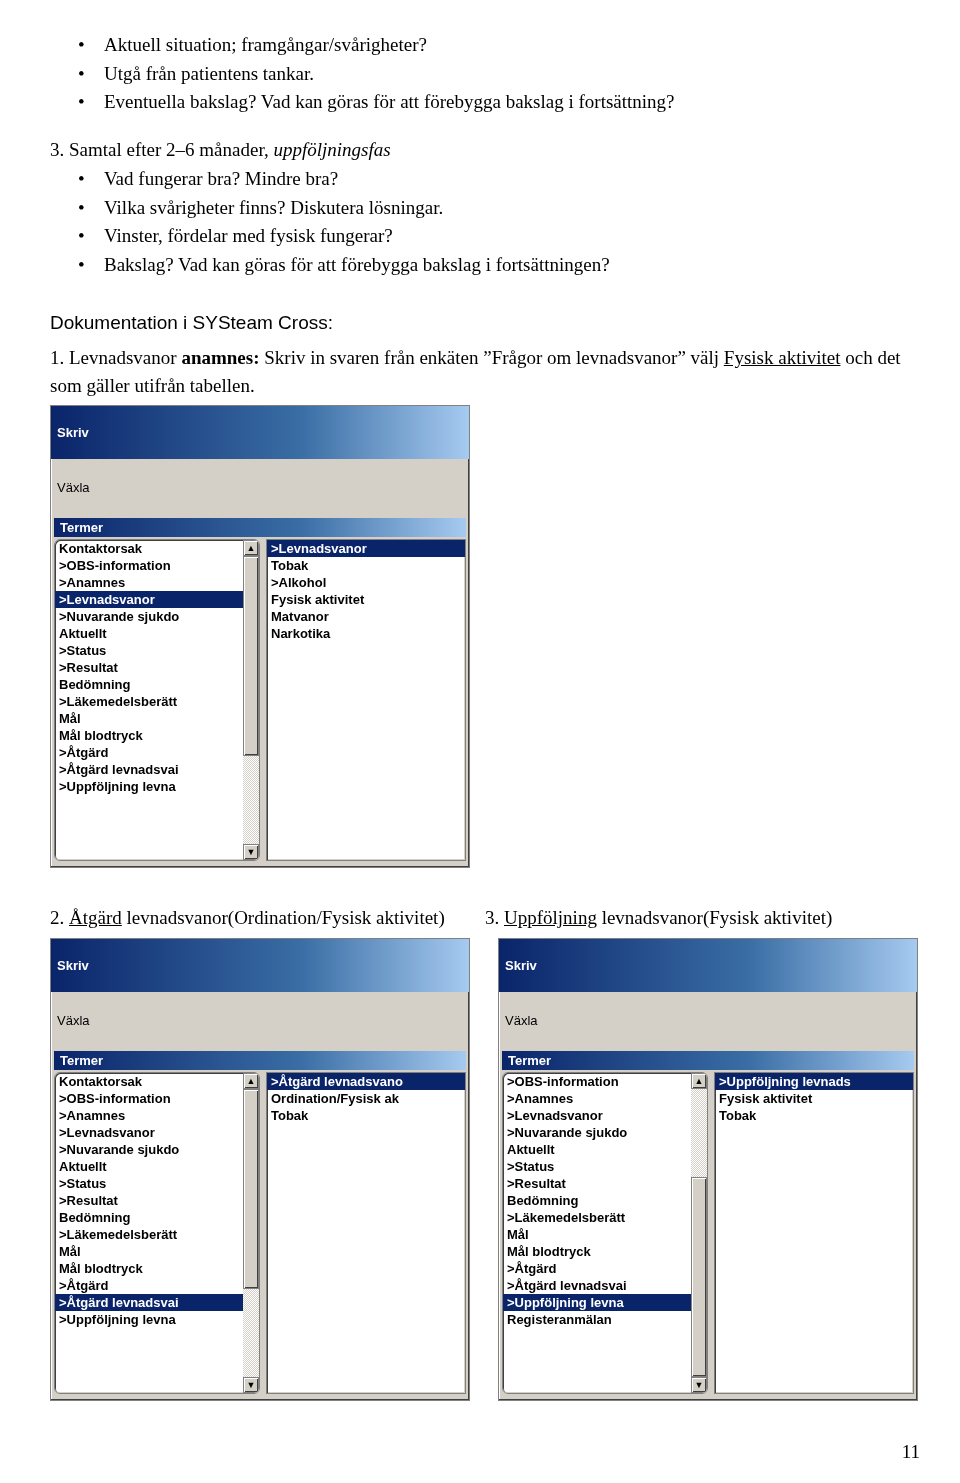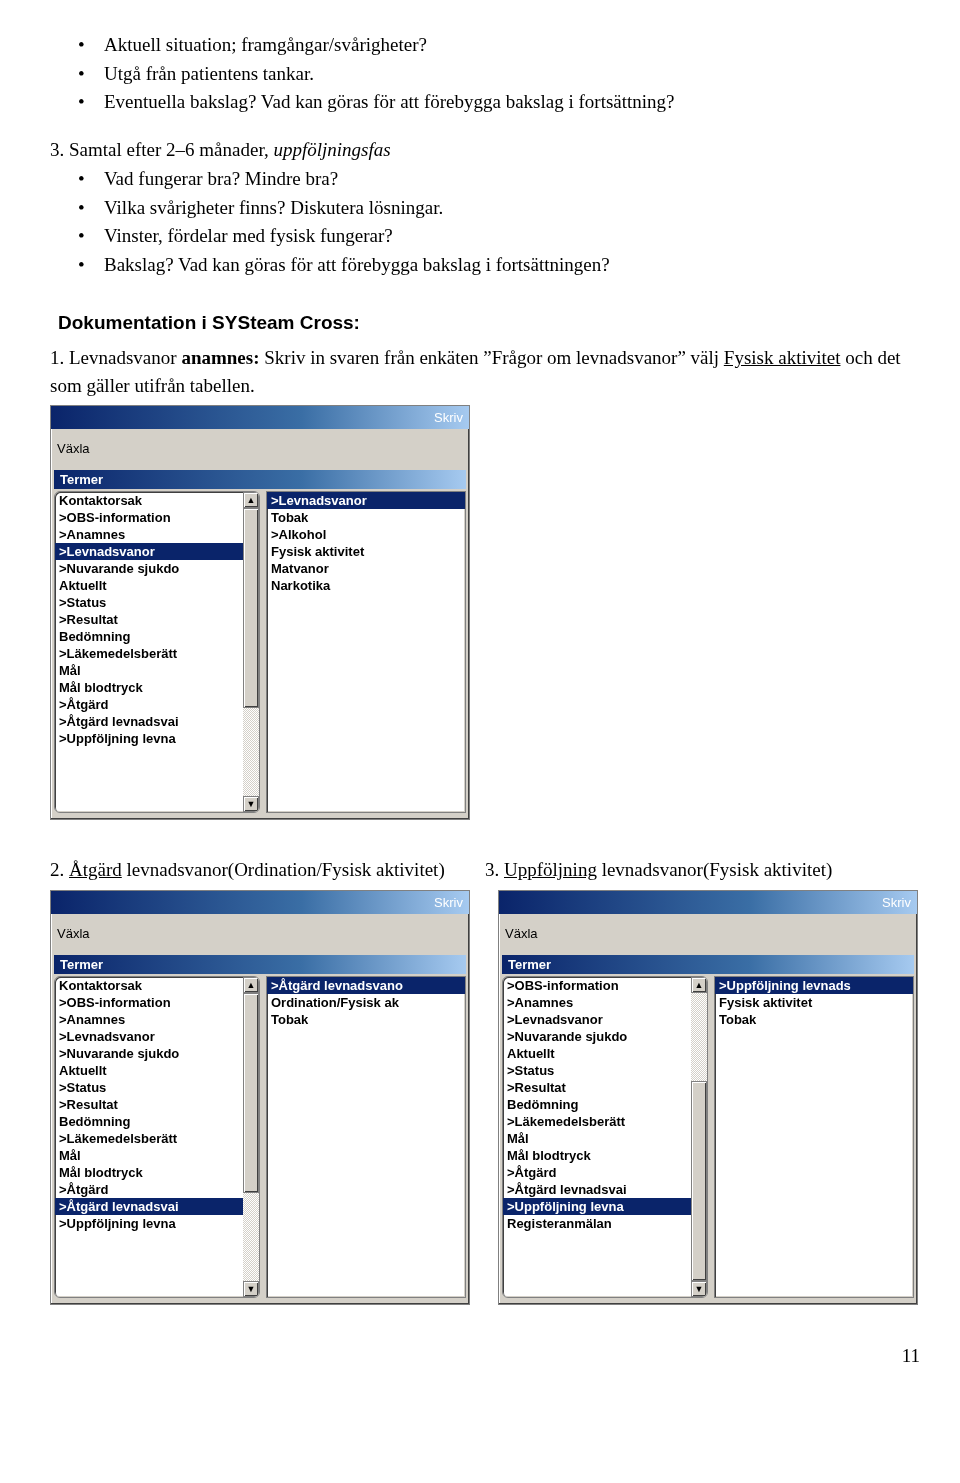--- a/index.html
+++ b/index.html
@@ -32,23 +32,23 @@
   }
   .section-lead {
     margin: 20px 0 2px 0;
     line-height: 1.45;
   }
   .italic { font-style: italic; }
   .bold { font-weight: bold; }
   .underline { text-decoration: underline; }
   .sans-heading {
     font-family: Arial, Helvetica, sans-serif;
-    font-weight: bold;
+    font-weight: normal;
     font-size: 19px;
-    margin: 34px 0 10px 8px;
+    margin: 34px 0 10px 0;
   }
   .para {
     line-height: 1.45;
     margin: 4px 0 6px 0;
   }
   .caption-row {
     display: flex;
     margin-top: 36px;
     margin-bottom: 6px;
   }
@@ -66,27 +66,26 @@
     font-size: 13px;
     background: #d4d0c8;
     border: 1px solid #808080;
     box-shadow: inset -1px -1px 0 #404040, inset 1px 1px 0 #fff;
     width: 420px;
     box-sizing: border-box;
   }
   .win .titlebar {
     background: linear-gradient(to right, #0a246a 0%, #3a6ea5 60%, #a6caf0 100%);
     color: #fff;
-    font-weight: normal;
-    padding: 4px 6px;
+    font-weight: bold;
+    padding: 19px 6px;
     font-size: 13px;
-    text-align: right;
   }
   .win .menubar {
-    padding: 12px 6px;
+    padding: 21px 6px;
   }
   .win .termer-label {
     background: linear-gradient(to right, #0a246a 0%, #3a6ea5 60%, #a6caf0 100%);
     color: #fff;
     font-weight: bold;
     padding: 2px 6px;
     margin: 2px 3px 2px 3px;
     font-size: 13px;
   }
   .win .lists {

